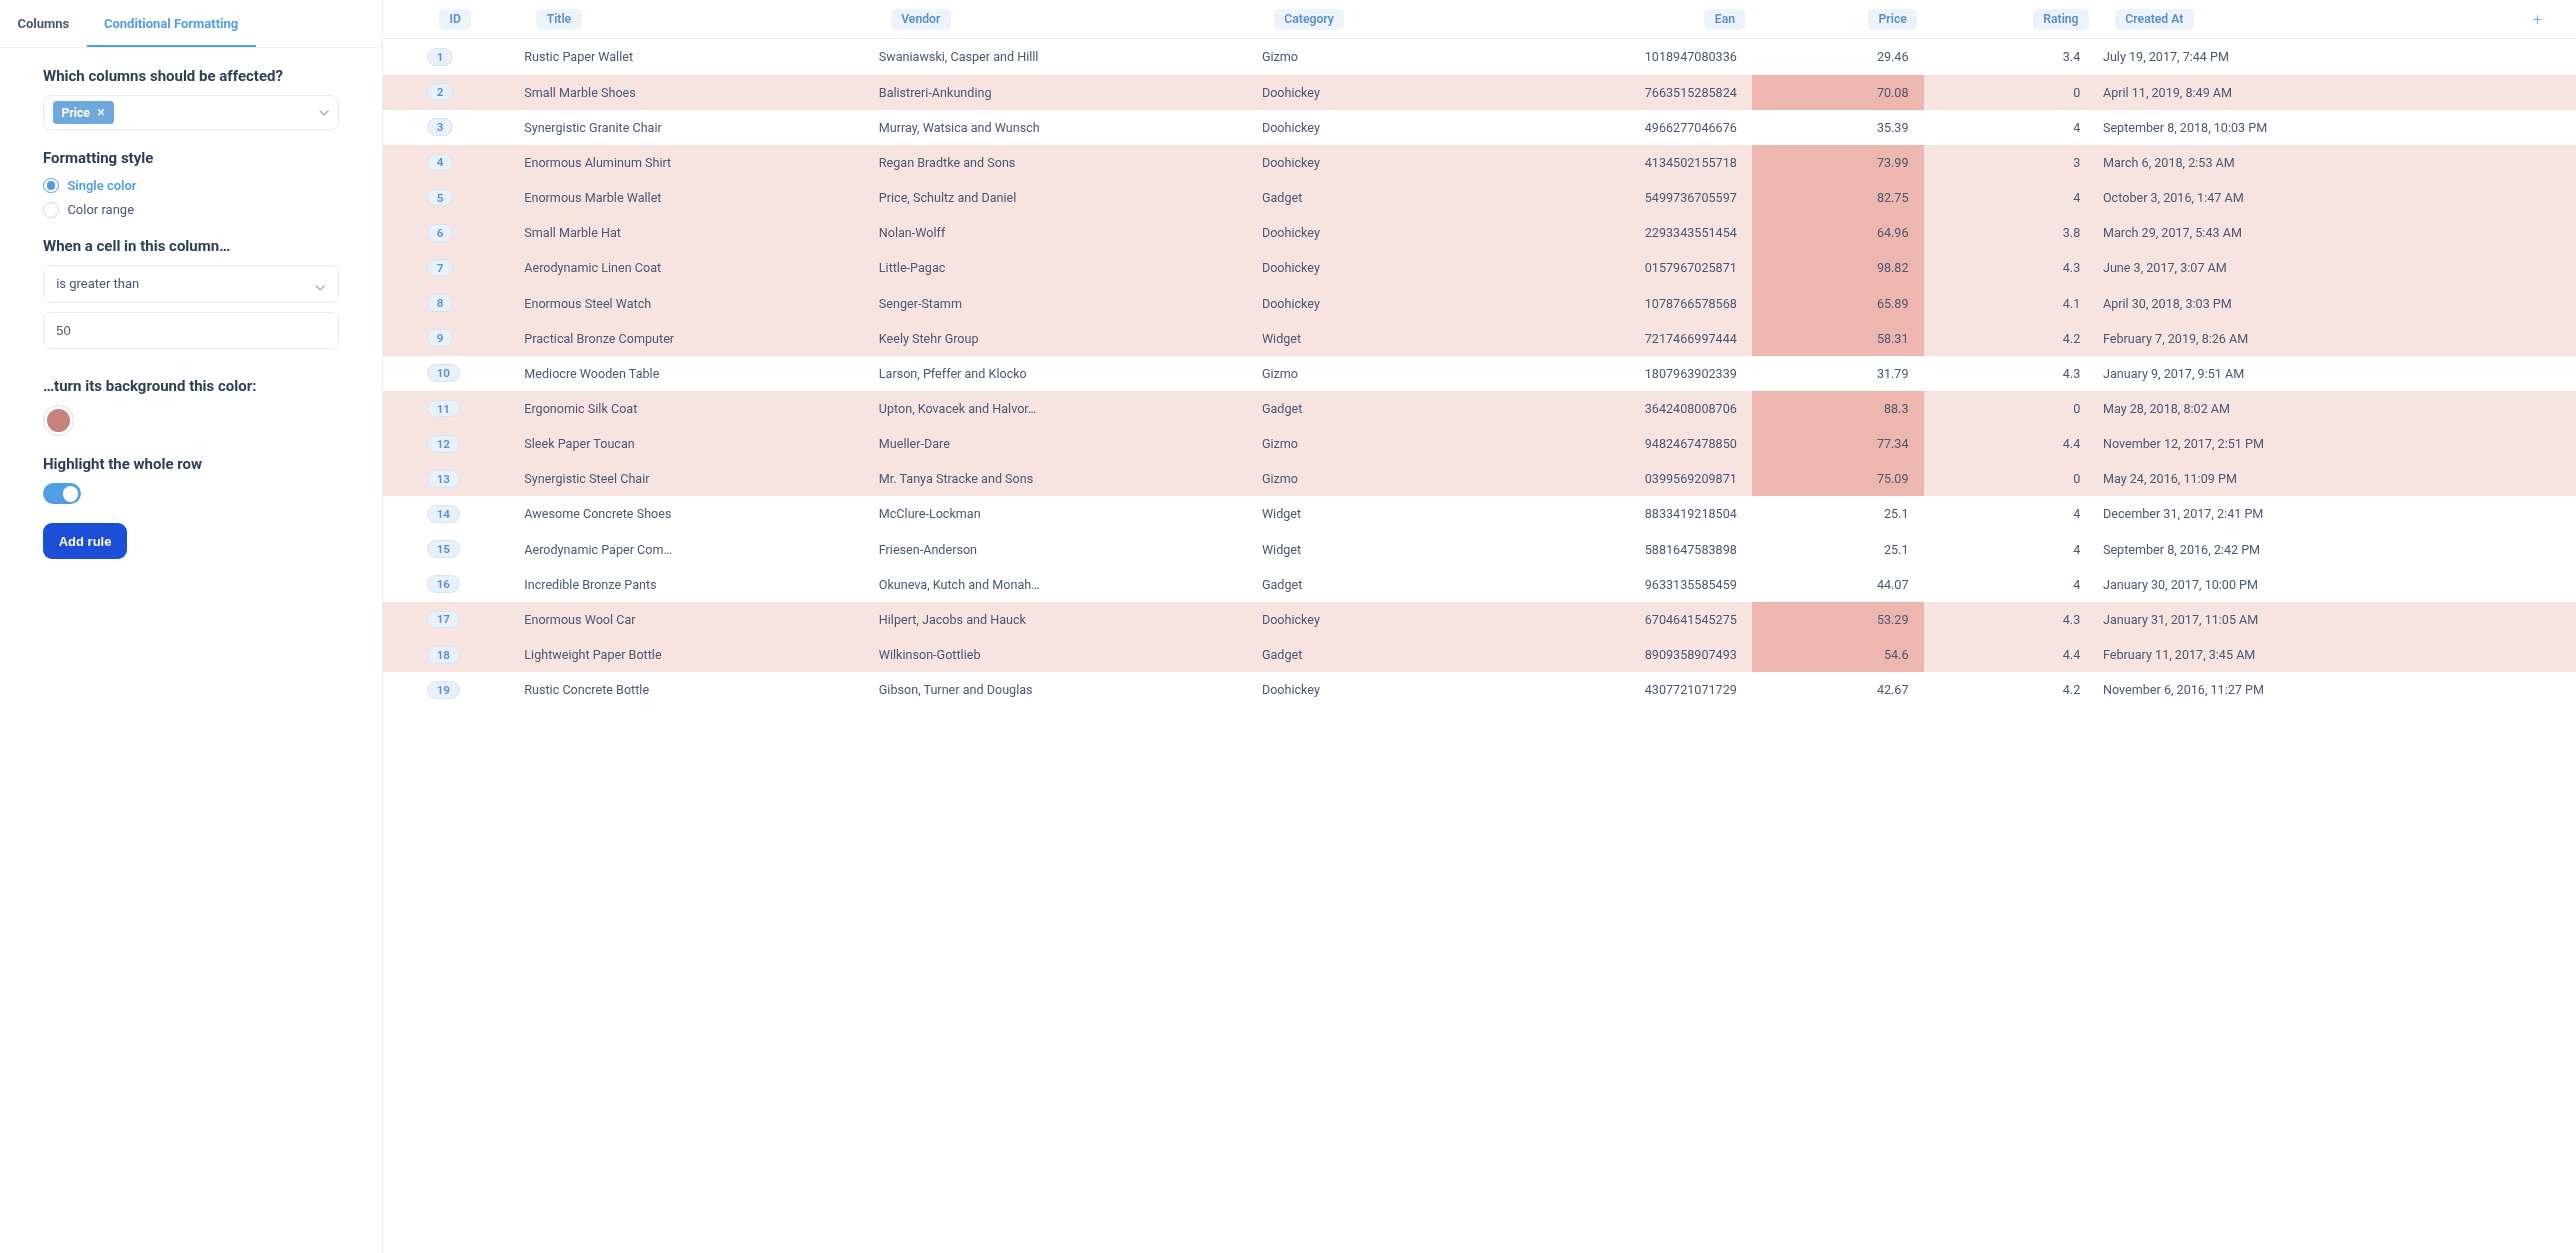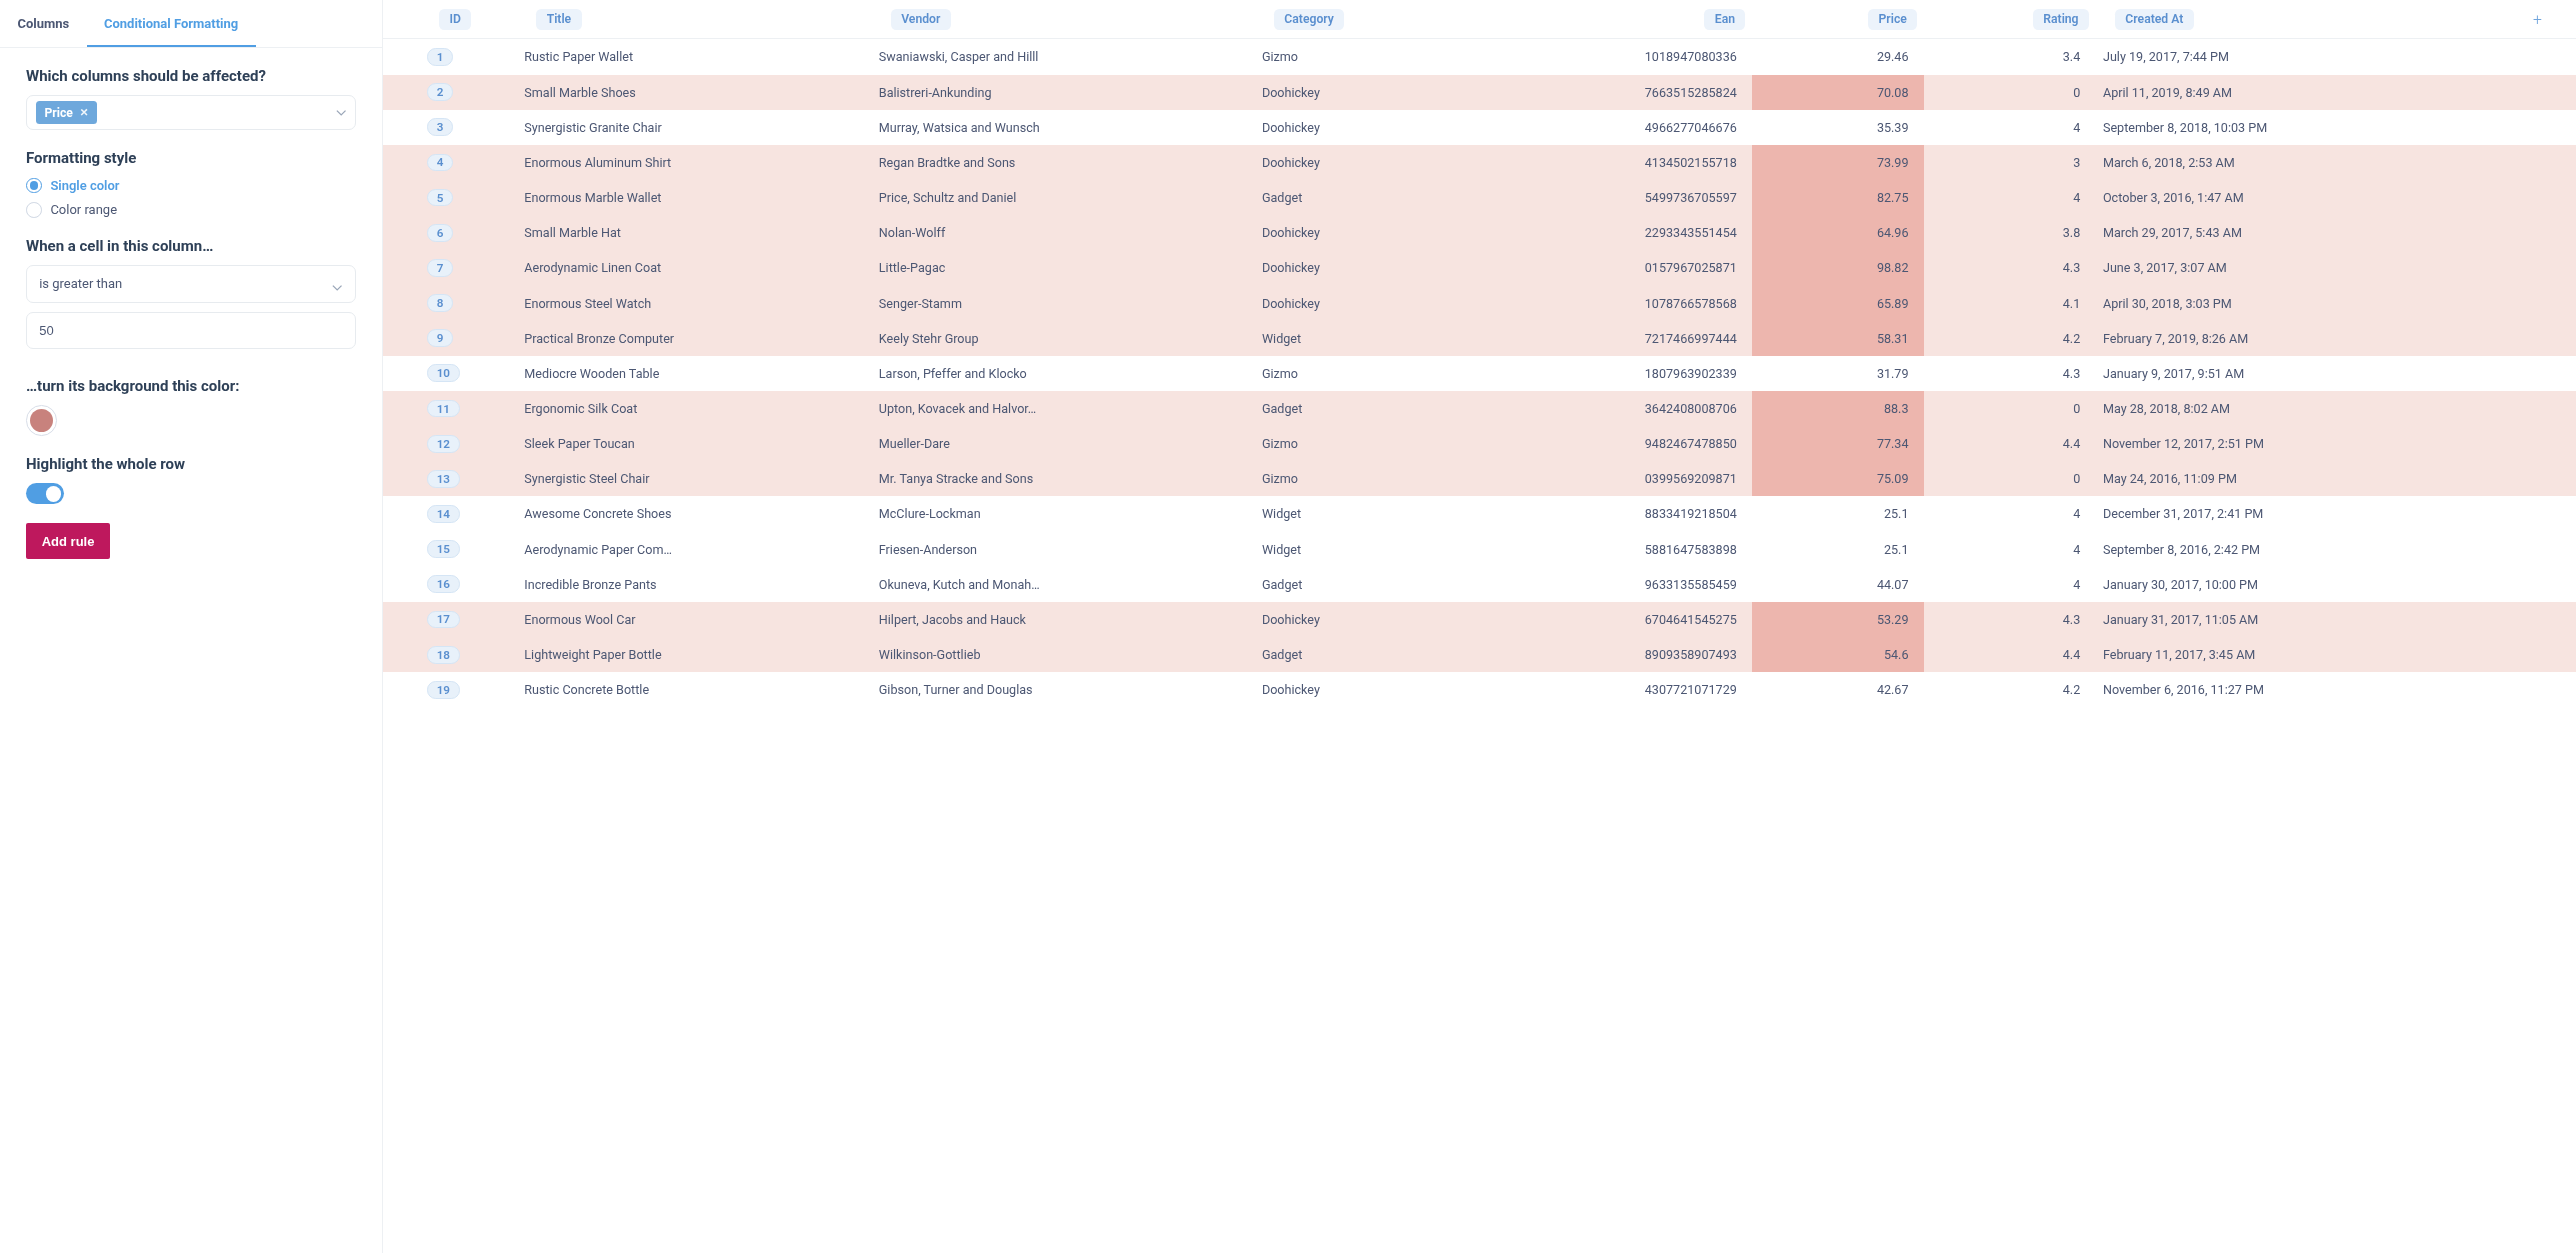--- a/index.html
+++ b/index.html
@@ -29,21 +29,21 @@
     font-weight: 700;
     color: #4c5773;
     cursor: pointer;
     border-bottom: 2.6px solid transparent;
   }
   .tab.active {
     color: #509ee3;
     border-bottom-color: #509ee3;
   }
   .panel {
-    padding: 19px 26px;
+    padding: 19px 43px;
     overflow-y: auto;
   }
   .section-label {
     font-size: 15px;
     font-weight: 700;
     color: #2e4057;
     margin-bottom: 10.4px;
   }
   .section { margin-bottom: 19px; }
   .chip-select {
@@ -130,24 +130,24 @@
   }
   .toggle::after {
     content: "";
     position: absolute;
     width: 15.7px; height: 15.7px;
     background: #fff;
     border-radius: 50%;
     top: 2.6px; right: 2.6px;
   }
   .btn-primary {
-    background: #be185d;
+    background: #1d4ed8;
     color: #fff;
     border: none;
-    border-radius: 2px;
+    border-radius: 9px;
     padding: 10.4px 15.7px;
     font-size: 13px;
     font-weight: 700;
     cursor: pointer;
   }
   .main {
     flex: 1;
     overflow: auto;
   }
   table {

